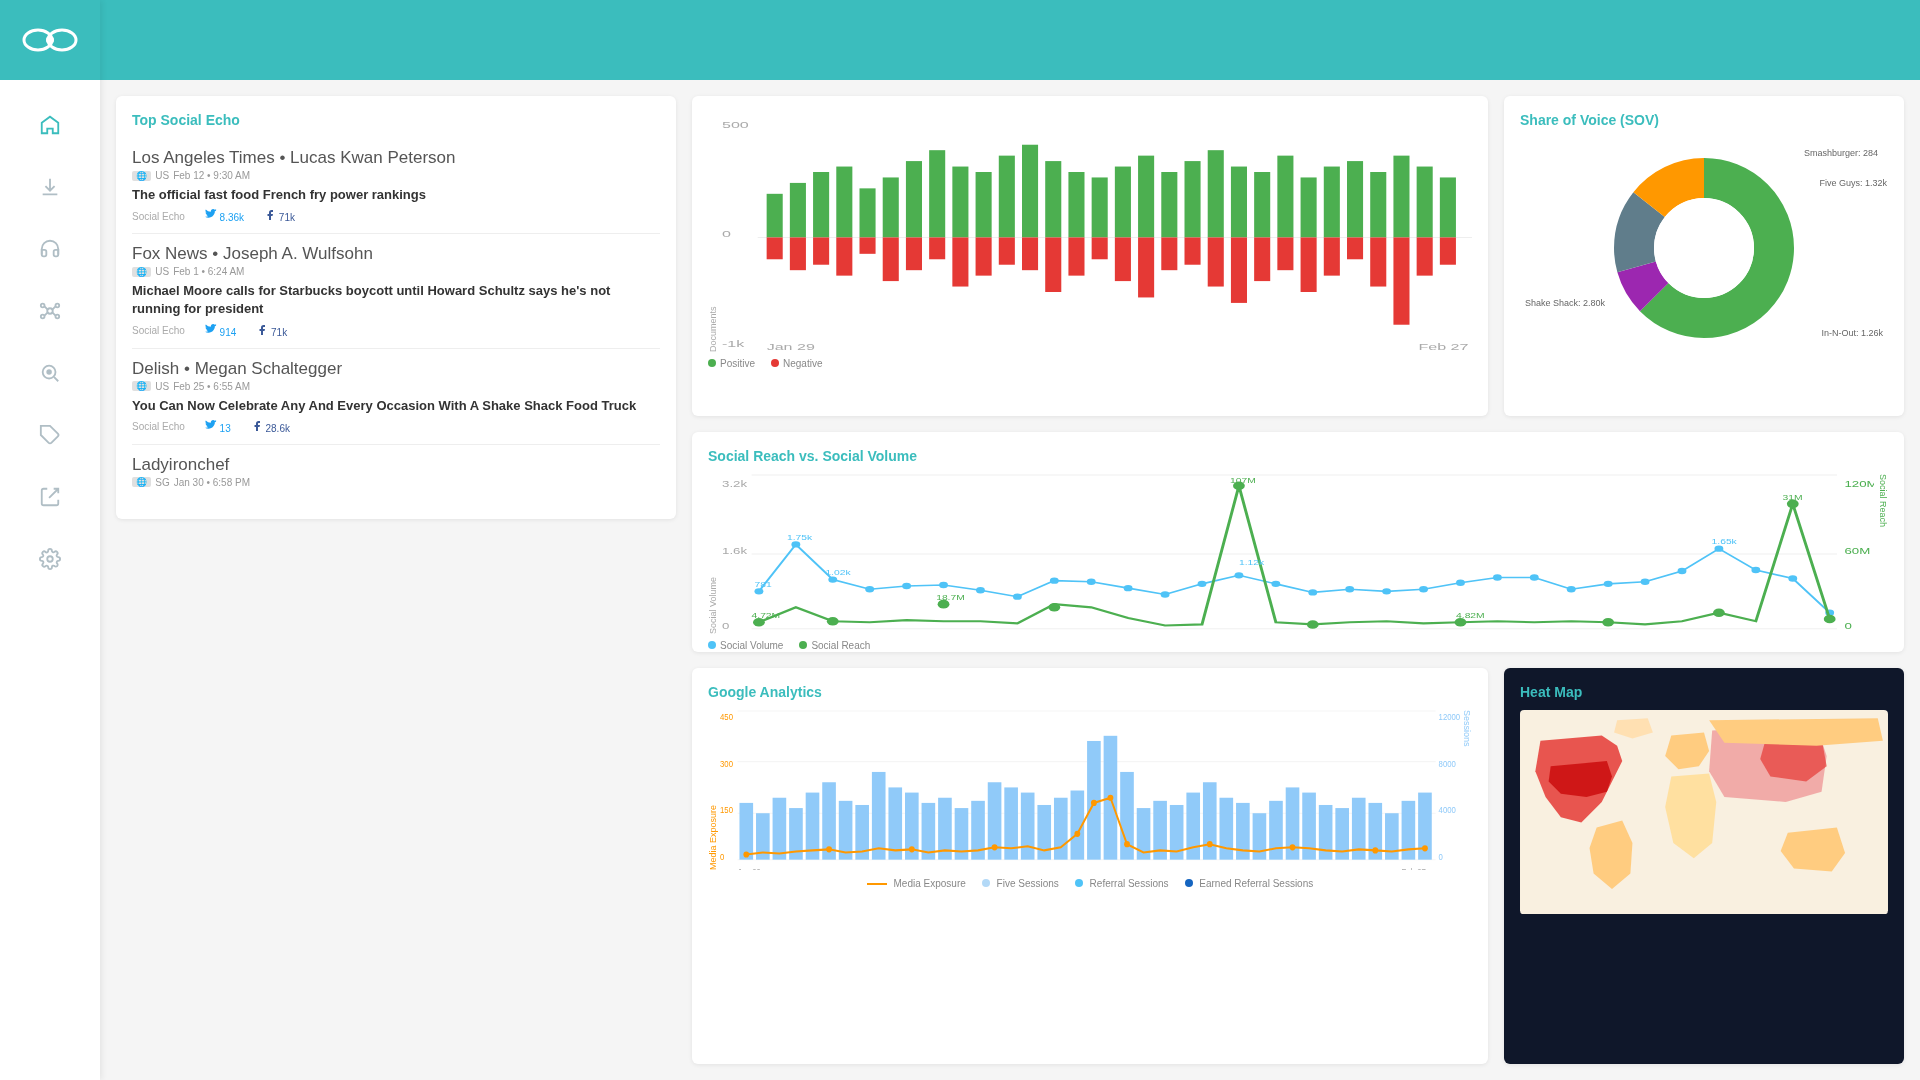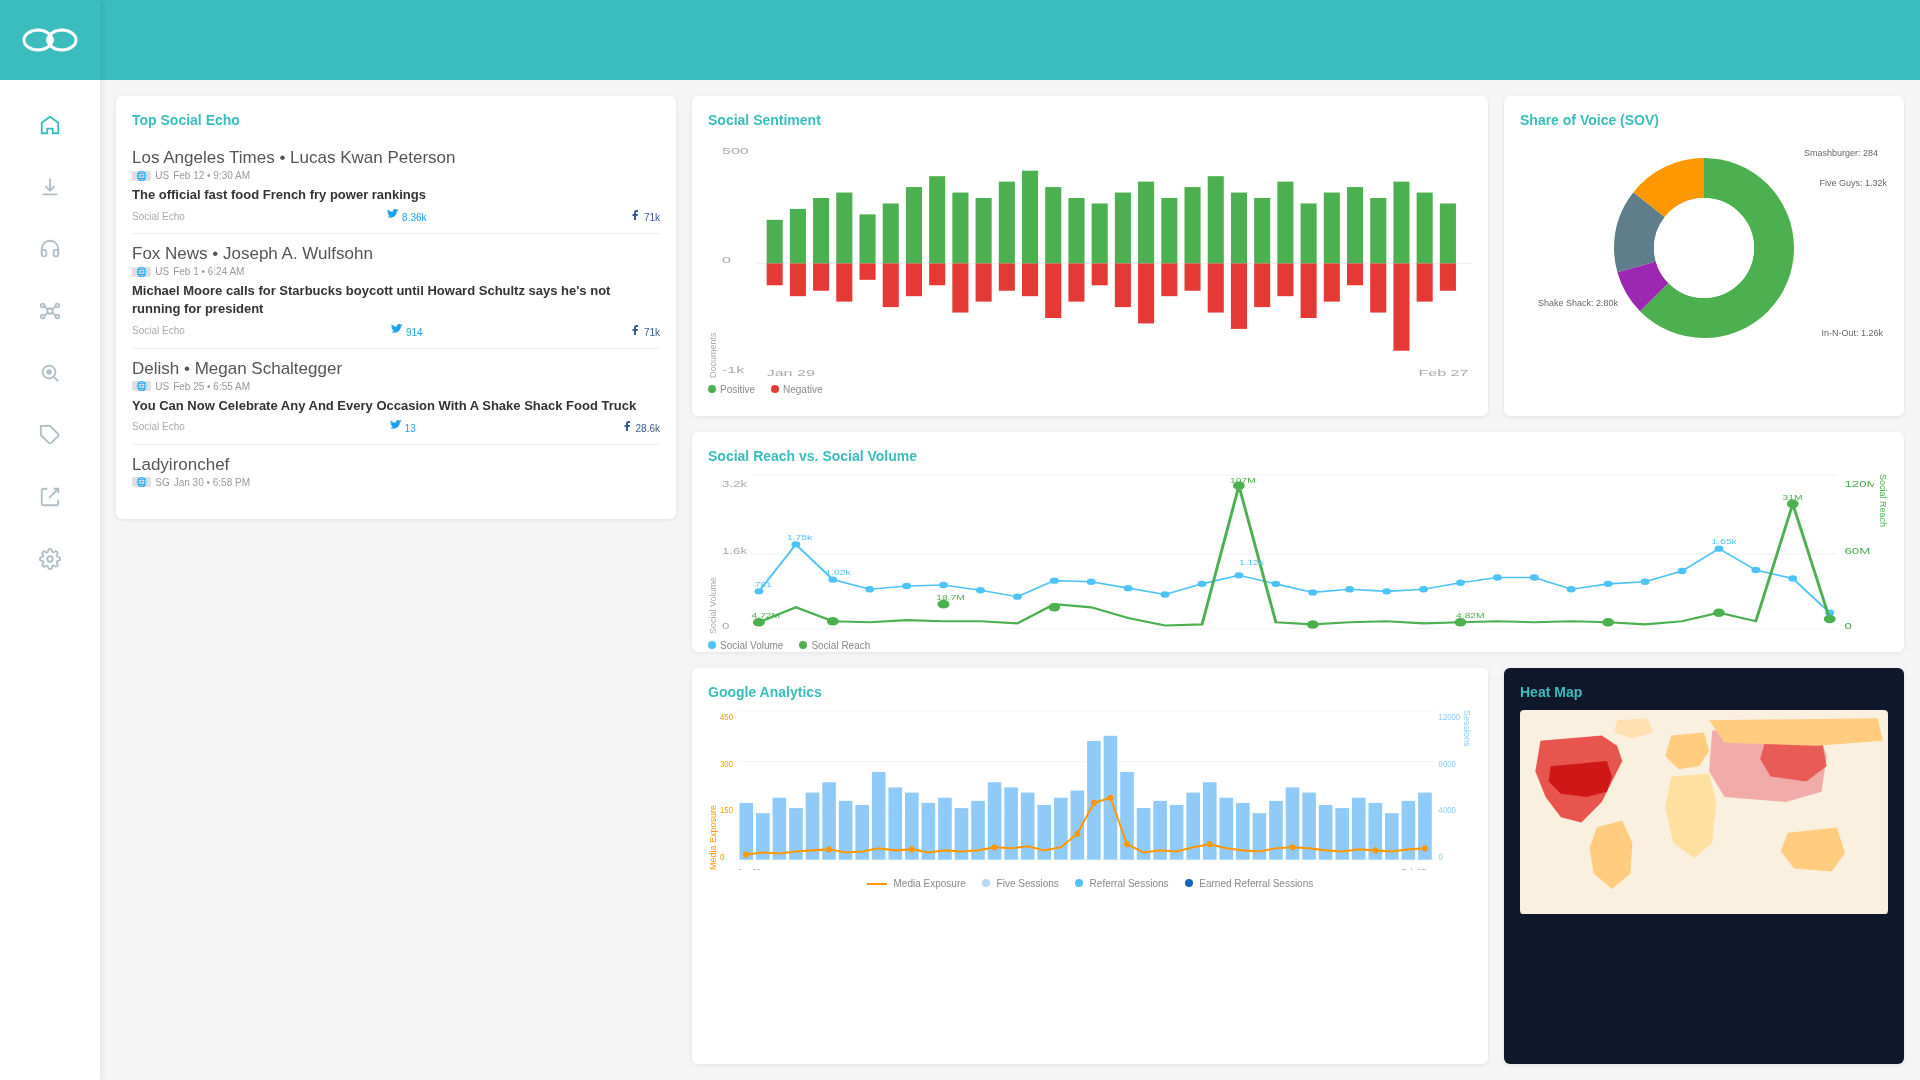--- a/index.html
+++ b/index.html
@@ -118,23 +118,22 @@
       font-size: 13px;
       color: #333;
       font-weight: 600;
       line-height: 1.4;
       margin-bottom: 5px;
     }
     .echo-stats {
       font-size: 10px;
       color: #999;
       display: flex;
-      gap: 28px;
+      gap: 20px;
       align-items: center;
-      justify-content: space-between;
     }
     .echo-stats .label { color: #aaa; }
     .echo-stats .tw { color: #1da1f2; }
     .echo-stats .fb { color: #3b5998; }
 
     
     #right-col {
       flex: 1;
       display: flex;
       flex-direction: column;
@@ -381,21 +380,20 @@
           </div>
         </div>
       </div>
     </div>
 
     <div id="right-col">
 
       <div id="top-right">
 
         <div id="sentiment-panel">
-          <div class="panel-title">Social Sentiment</div>
           <div style="display:flex; height: 240px;">
             <div class="y-axis-label">Documents</div>
             <svg width="100%" height="100%" viewBox="0 0 420 220" preserveAspectRatio="none">
 
               <text x="0" y="15" class="axis-label" fill="#aaa" font-size="9">500</text>
               <text x="0" y="115" class="axis-label" fill="#aaa" font-size="9">0</text>
               <text x="0" y="215" class="axis-label" fill="#aaa" font-size="9">-1k</text>
 
               <line x1="20" y1="115" x2="420" y2="115" stroke="#eee" stroke-width="1"></line>
 
@@ -479,21 +477,21 @@
               <circle cx="100" cy="100" r="70" fill="none" stroke="#4caf50" stroke-width="40" stroke-dasharray="274.9 169.6" stroke-dashoffset="0" transform="rotate(-90 100 100)"></circle>
               <circle cx="100" cy="100" r="70" fill="none" stroke="#9c27b0" stroke-width="40" stroke-dasharray="35.2 409.3" stroke-dashoffset="-274.9" transform="rotate(-90 100 100)"></circle>
               <circle cx="100" cy="100" r="70" fill="none" stroke="#607d8b" stroke-width="40" stroke-dasharray="66.0 378.5" stroke-dashoffset="-310.1" transform="rotate(-90 100 100)"></circle>
               <circle cx="100" cy="100" r="70" fill="none" stroke="#ff9800" stroke-width="40" stroke-dasharray="66.0 378.5" stroke-dashoffset="-376.1" transform="rotate(-90 100 100)"></circle>
 
               <circle cx="100" cy="100" r="50" fill="white"></circle>
             </svg>
 
             <div style="position:absolute; top:10px; right:10px; font-size:9px; color:#666;">Smashburger: 284</div>
             <div style="position:absolute; top:40px; right:1px; font-size:9px; color:#666;">Five Guys: 1.32k</div>
-            <div style="position:absolute; bottom:50px; left:18px; font-size:9px; color:#666;">Shake Shack: 2.80k</div>
+            <div style="position:absolute; bottom:50px; left:5px; font-size:9px; color:#666;">Shake Shack: 2.80k</div>
             <div style="position:absolute; bottom:20px; right:5px; font-size:9px; color:#666;">In-N-Out: 1.26k</div>
           </div>
         </div>
       </div>
 
       <div id="reach-panel">
         <div class="panel-title">Social Reach vs. Social Volume</div>
         <div style="display:flex; height:160px;">
           <div class="y-axis-label">Social Volume</div>
           <div style="flex:1; position:relative;">

